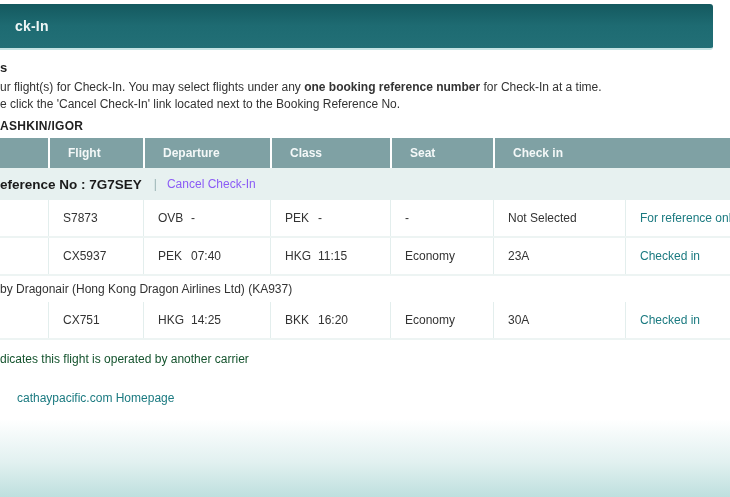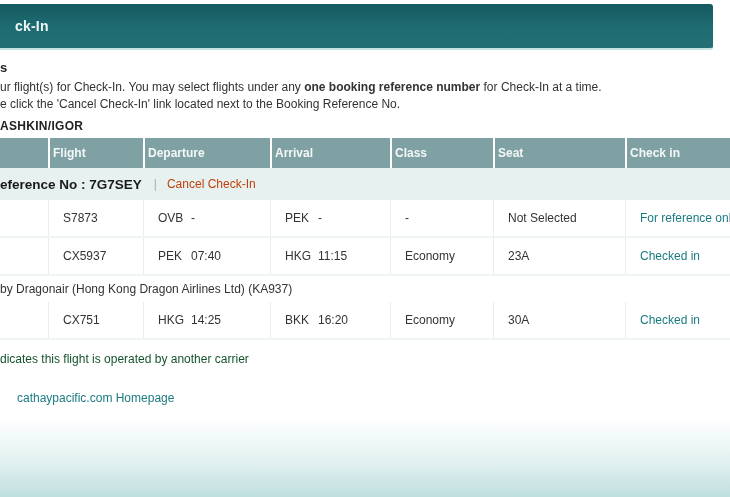--- a/index.html
+++ b/index.html
@@ -21,30 +21,30 @@
   .intro-line2 { position:absolute; top:97px; left:0; font-size:12px; color:#333; white-space:nowrap; }
   .passenger  { position:absolute; top:119px; left:0; font-size:12px; font-weight:bold; color:#222; letter-spacing:0.3px; white-space:nowrap; }
 
   .flight-table { position:absolute; top:138px; left:0; width:730px; }
   .thead, .trow {
     display:grid;
     grid-template-columns:48px 95px 127px 120px 103px 132px 105px;
   }
   .thead { background:#7fa1a4; }
   .th {
-    height:30px; display:flex; align-items:center; padding-left:3px;
+    height:30px; display:flex; align-items:center; padding-left:18px;
     color:#f4f8f8; font-size:12px; font-weight:bold; background:#7fa1a4;
   }
   .th + .th { border-left:2px solid #fff; }
   .ref-row {
     height:32px; background:#e7f1f0; display:flex; align-items:center; white-space:nowrap;
   }
   .ref-label { font-size:13.5px; font-weight:bold; color:#1a1a1a; }
   .ref-sep { color:#9ab4b4; font-size:12px; margin:0 10px 0 12px; }
-  .cancel-link { color:#c2410c; font-size:12px; text-decoration:none; cursor:pointer; }
+  .cancel-link { color:#8b5cf6; font-size:12px; text-decoration:none; cursor:pointer; }
   .trow { height:38px; background:#fff; border-bottom:2px solid #edf4f3; }
   .td {
     display:flex; align-items:center; padding-left:14px;
     font-size:12px; color:#333; background:#fff; white-space:nowrap;
   }
   .td + .td { border-left:1px solid #e3eeed; }
   .airport { display:inline-block; min-width:33px; }
   .status-cell { color:#1b7a80; }
   .note-row {
     height:26px; display:flex; align-items:center; background:#fff;
@@ -71,21 +71,20 @@
   <div class="intro-line2">e click the 'Cancel Check-In' link located next to the Booking Reference No.</div>
 
   <div class="passenger">ASHKIN/IGOR</div>
 
   <div class="flight-table">
 
     <div class="thead">
       <div class="th"></div>
       <div class="th">Flight</div>
       <div class="th">Departure</div>
-      <div class="th">Arrival</div>
       <div class="th">Class</div>
       <div class="th">Seat</div>
       <div class="th">Check in</div>
     </div>
 
     <div class="ref-row">
       <span class="ref-label">eference No : 7G7SEY</span>
       <span class="ref-sep">|</span>
       <a class="cancel-link">Cancel Check-In</a>
     </div>

